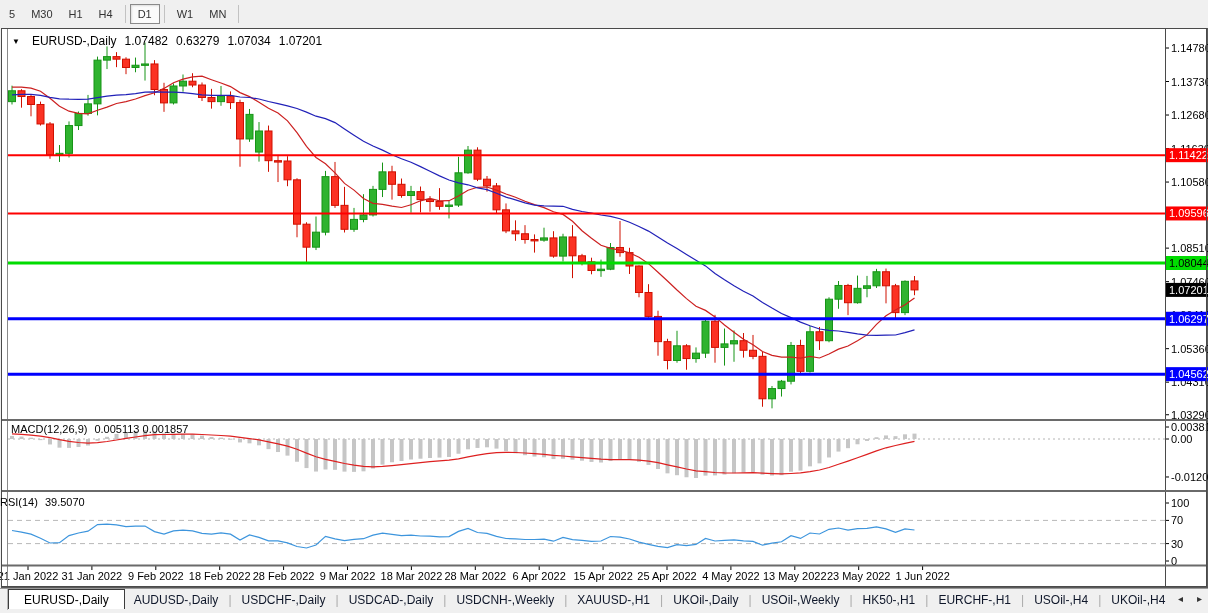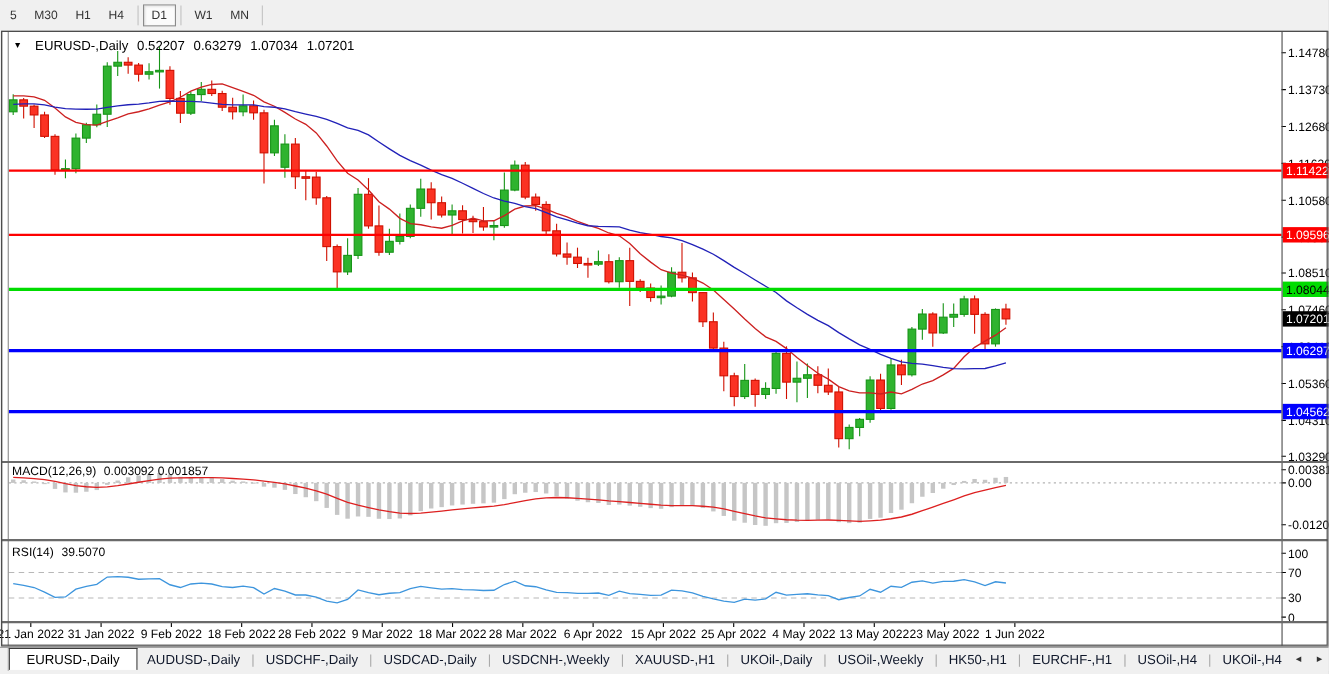--- a/index.html
+++ b/index.html
@@ -448,32 +448,32 @@
         <line x1="1" y1="420" x2="1207" y2="420" stroke="#6a6a6a" stroke-width="2"></line>
         <line x1="1" y1="491" x2="1207" y2="491" stroke="#6a6a6a" stroke-width="2"></line>
         <line x1="1" y1="565.5" x2="1207" y2="565.5" stroke="#6a6a6a" stroke-width="2"></line>
         <rect x="1.5" y="28.5" width="1205" height="558" fill="none" stroke="#4a4a4a" stroke-width="1"></rect>
       </g>
     </svg>
 
   <div class="title">
     <span class="dd">▼</span>
     <span class="sym">EURUSD-,Daily</span>
-    <span>0.52207</span>
+    <span>1.07482</span>
     <span>0.63279</span>
     <span>1.07034</span>
     <span>1.07201</span>
   </div>
 
   <div class="ind-label" style="left:11px;top:423px;align-items:center;">
     <span>MACD(12,26,9)</span>
-    <span>0.003092 0.001857</span>
+    <span>0.005113 0.001857</span>
   </div>
 
-  <div class="ind-label" style="left:11px;top:496px;justify-content:space-between;">
+  <div class="ind-label" style="left:0;top:496px;justify-content:space-between;">
     <span>RSI(14)</span>
     <span>39.5070</span>
   </div>
 
   <div class="tabs">
     <div class="tab-stub"></div>
   <div class="tab active">EURUSD-,Daily</div>
       <div class="tab">AUDUSD-,Daily</div>
       <span class="tab-sep">|</span>
       <div class="tab">USDCHF-,Daily</div>

